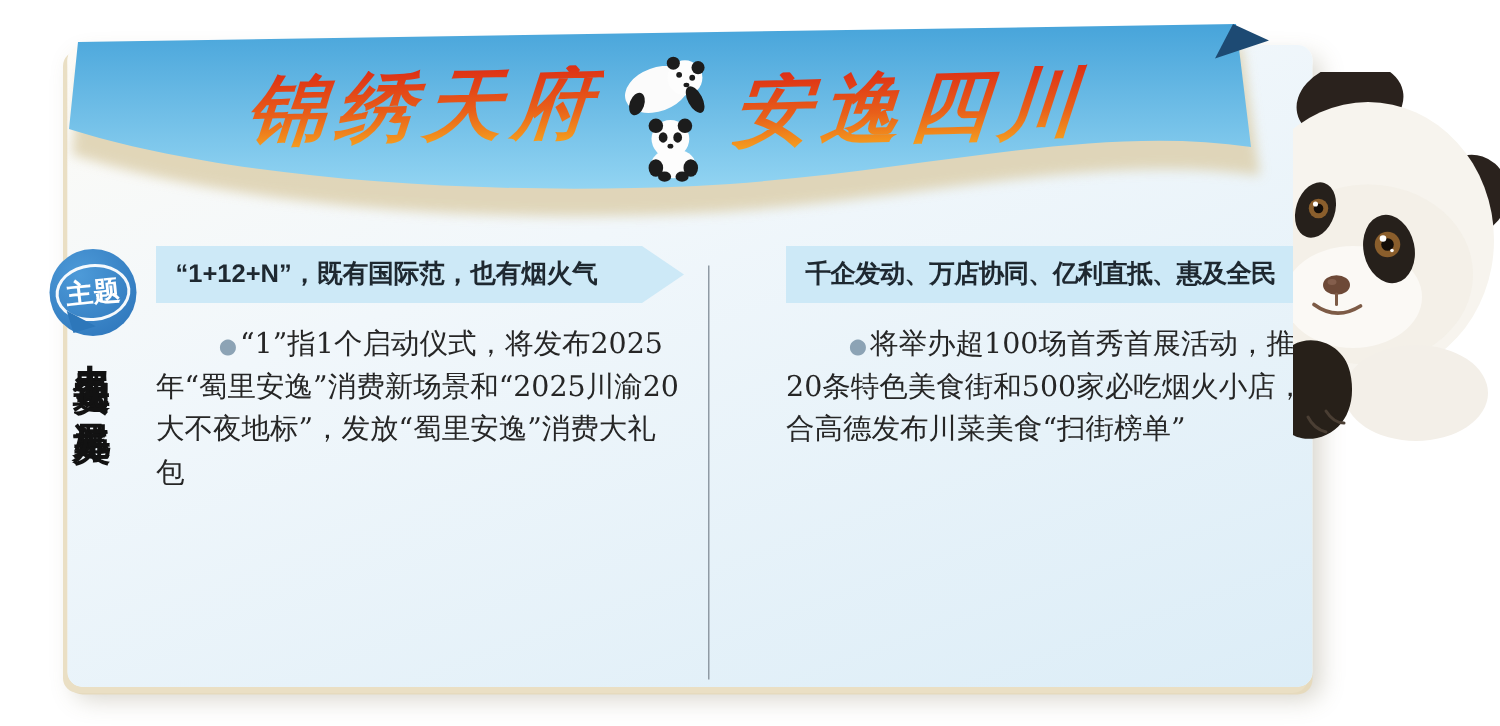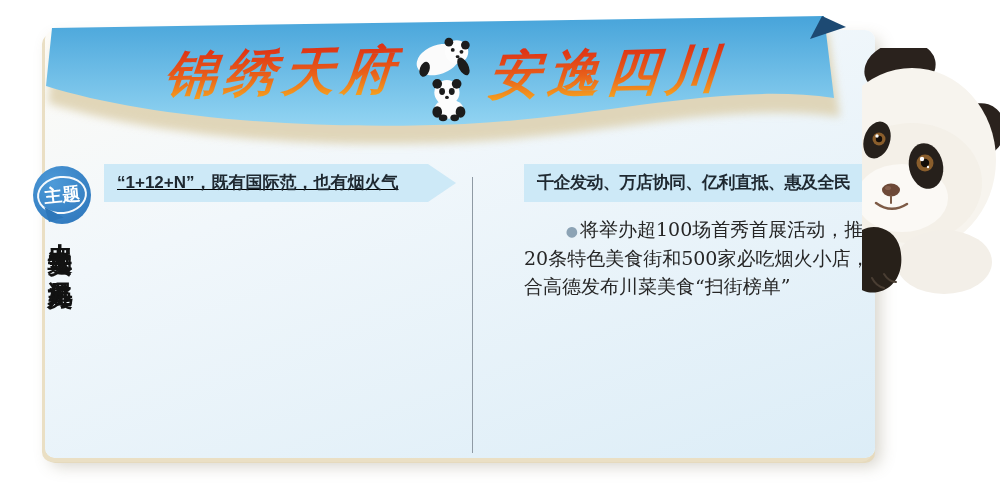--- a/index.html
+++ b/index.html
@@ -32,21 +32,21 @@
         border:11px solid transparent;border-top-color:#2d77ba;transform:rotate(28deg);}
   .badge-text{color:#fff;font-size:18px;font-weight:bold;white-space:nowrap;
         border:2px solid rgba(255,255,255,.95);border-radius:50%;
         padding:5px 5px;transform:rotate(-6deg);}
   .vertical-title{position:absolute;left:46px;top:228px;z-index:4;
         writing-mode:vertical-rl;text-orientation:upright;
         font-size:25px;font-weight:900;color:#121212;letter-spacing:1px;line-height:1.1;}
 
   
   .col{position:absolute;top:164px;z-index:4;}
-  .col-left{left:104px;width:352px;text-decoration:underline;}
+  .col-left{left:104px;width:352px;}
   .col-right{left:494px;width:366px;margin-left:30px;}
   .headline{position:relative;display:block;width:calc(100% - 41px);height:38px;
         line-height:38px;padding-left:13px;background:#cde9f7;color:#1e2830;
         font-weight:bold;font-size:17px;white-space:nowrap;}
   .col-right .headline{letter-spacing:-0.5px;}
   .headline::after{content:"";position:absolute;left:100%;top:0;width:0;height:0;
         border-top:19px solid transparent;border-bottom:19px solid transparent;
         border-left:28px solid #cde9f7;}
   .bullet{margin:13px 0 0;text-indent:2.2em;
         font-family:"DejaVu Serif",serif;font-size:19px;line-height:1.5;color:#262626;}
@@ -112,20 +112,21 @@
     <span class="title-cal">安逸四川</span>
   </div>
 
   <div class="theme-badge">
     <span class="badge-text">主题</span>
   </div>
   <div class="vertical-title">蜀里安逸·遇见美好</div>
 
   <div class="col col-left">
     <div class="headline">“1+12+N”，既有国际范，也有烟火气</div>
+    <p class="bullet"><span class="dot">●</span><span>“1”指1个启动仪式，将发布2025年“蜀里安逸”消费新场景和“2025川渝20大不夜地标”，发放“蜀里安逸”消费大礼包</span></p>
 
   </div>
 
   <div class="divider"></div>
 
   <div class="col col-right">
     <div class="headline">千企发动、万店协同、亿利直抵、惠及全民</div>
     <p class="bullet"><span class="dot">●</span><span>将举办超100场首秀首展活动，推出20条特色美食街和500家必吃烟火小店，联合高德发布川菜美食“扫街榜单”</span></p>
   </div>
 

